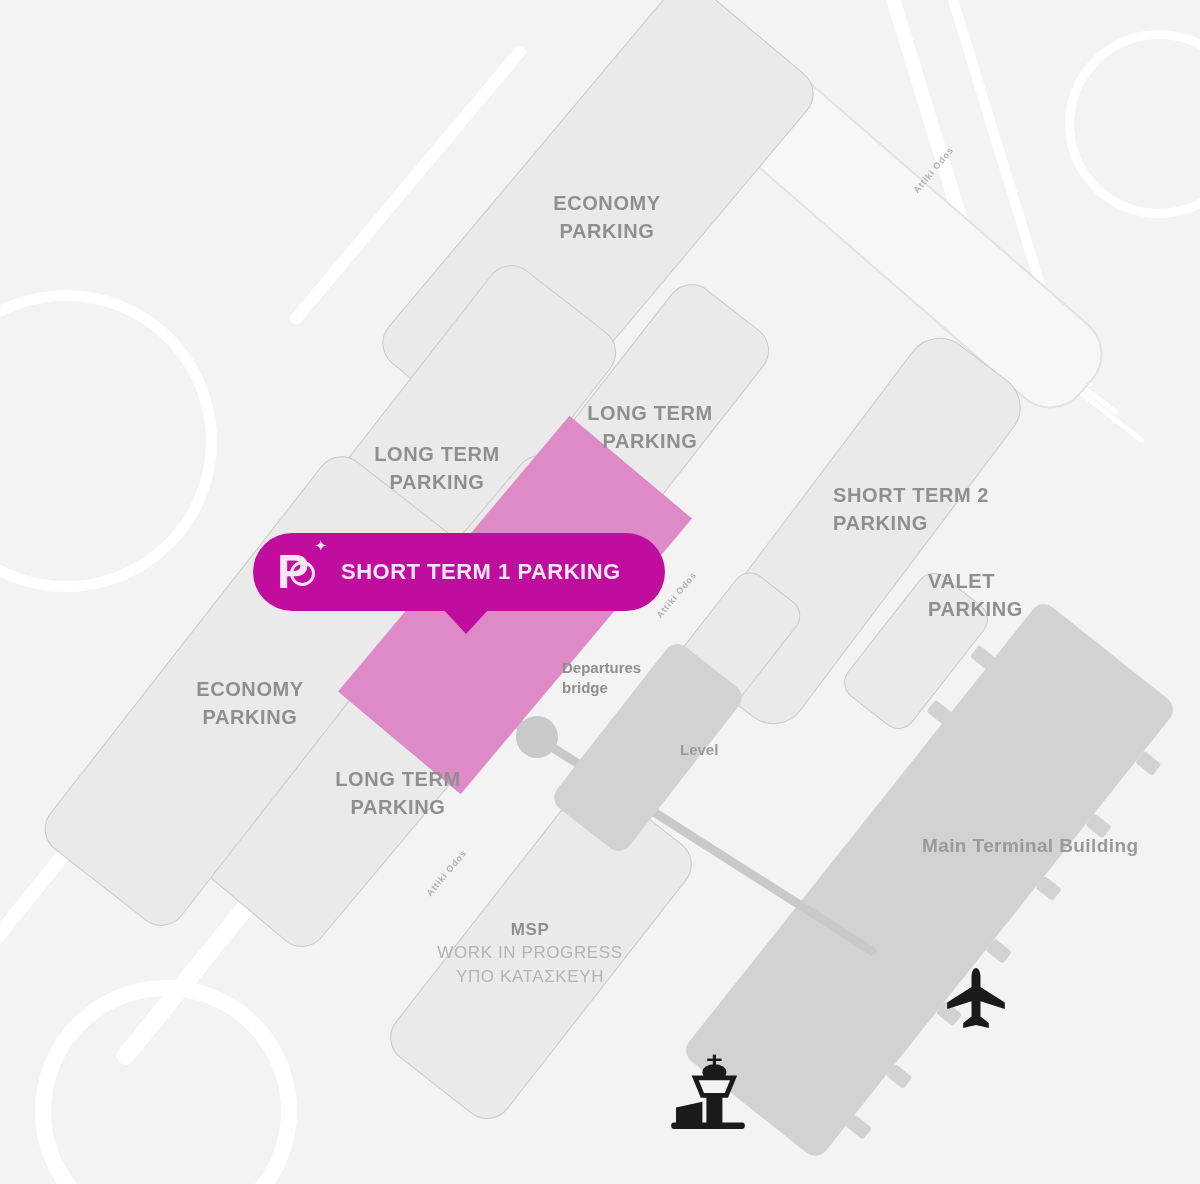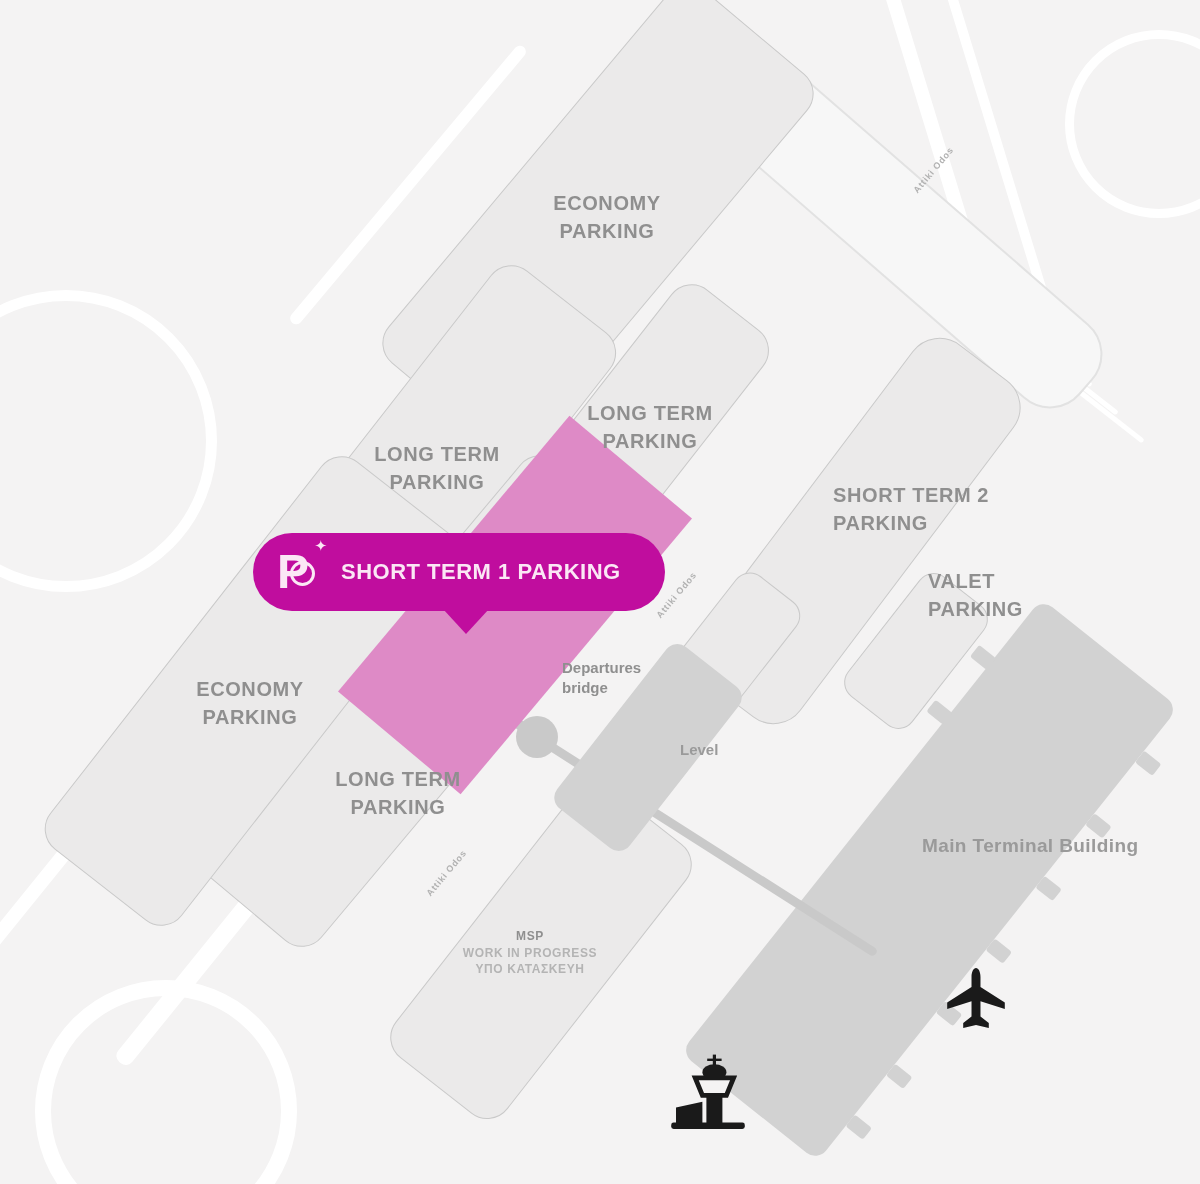--- a/index.html
+++ b/index.html
@@ -29,21 +29,21 @@
   .path-line{position:absolute;background:var(--road-gray);border-radius:5px;z-index:2;}
   .roundabout{position:absolute;background:var(--road-gray);border-radius:50%;z-index:3;}
   
   .zone-label{
     position:absolute;transform:translate(-50%,-50%);
     text-align:center;color:var(--label-text);font-weight:700;
     font-size:20px;line-height:1.38;letter-spacing:0.6px;z-index:6;white-space:nowrap;
   }
   .zone-label.left{transform:none;text-align:left;}
   .zone-label .ln{display:block;}
-  .zone-label .muted{color:var(--muted-text);font-weight:700;}
+  .zone-label .muted{color:var(--muted-text);font-weight:400;}
   .bld-label{
     position:absolute;color:var(--terminal-text);font-weight:700;
     font-size:19px;line-height:1.38;letter-spacing:0.4px;z-index:6;white-space:nowrap;
   }
   .bld-label .ln{display:block;}
   .small-label{
     position:absolute;color:var(--label-text);font-weight:700;
     font-size:15px;line-height:1.3;z-index:6;white-space:nowrap;
   }
   .small-label .ln{display:block;}
@@ -151,21 +151,21 @@
     <span class="ln">PARKING</span>
   </div>
   <div class="zone-label" style="left:250px;top:704px;">
     <span class="ln">ECONOMY</span>
     <span class="ln">PARKING</span>
   </div>
   <div class="zone-label" style="left:398px;top:794px;">
     <span class="ln">LONG TERM</span>
     <span class="ln">PARKING</span>
   </div>
-  <div class="zone-label" style="left:530px;top:953px;font-size:12px;">
+  <div class="zone-label" style="left:530px;top:953px;font-size:17px;">
     <span class="ln">MSP</span>
     <span class="ln muted">WORK IN PROGRESS</span>
     <span class="ln muted">ΥΠΟ ΚΑΤΑΣΚΕΥΗ</span>
   </div>
 
   <div class="bld-label" style="left:878px;top:833px;margin-left:44px;">
     <span class="ln">Main Terminal Building</span>
   </div>
   <div class="small-label" style="left:680px;top:740px;color:#9a9a9a;">
     <span class="ln">Level</span>

